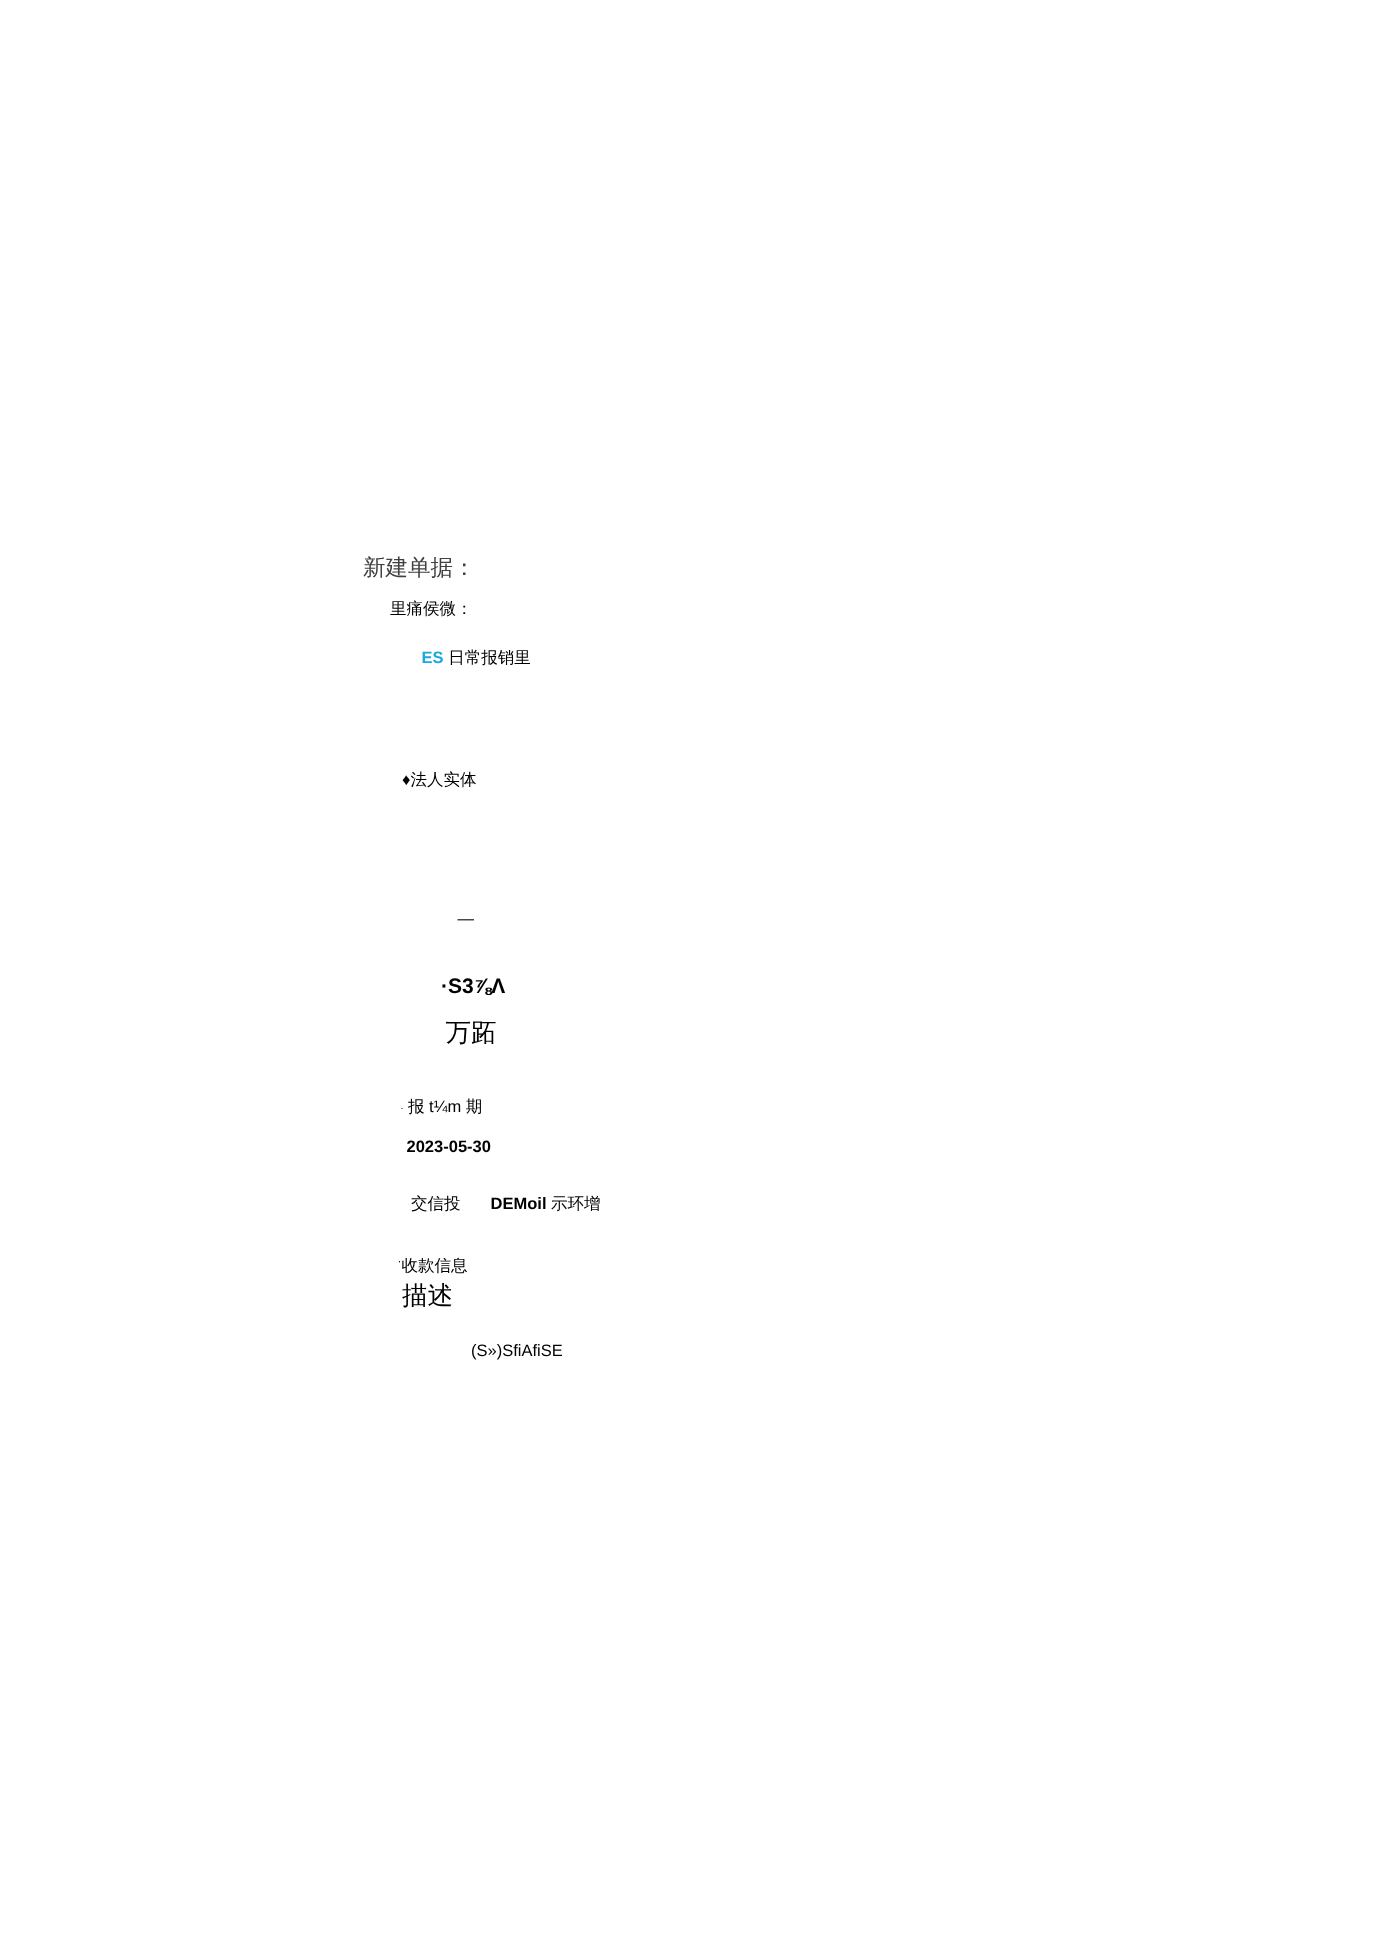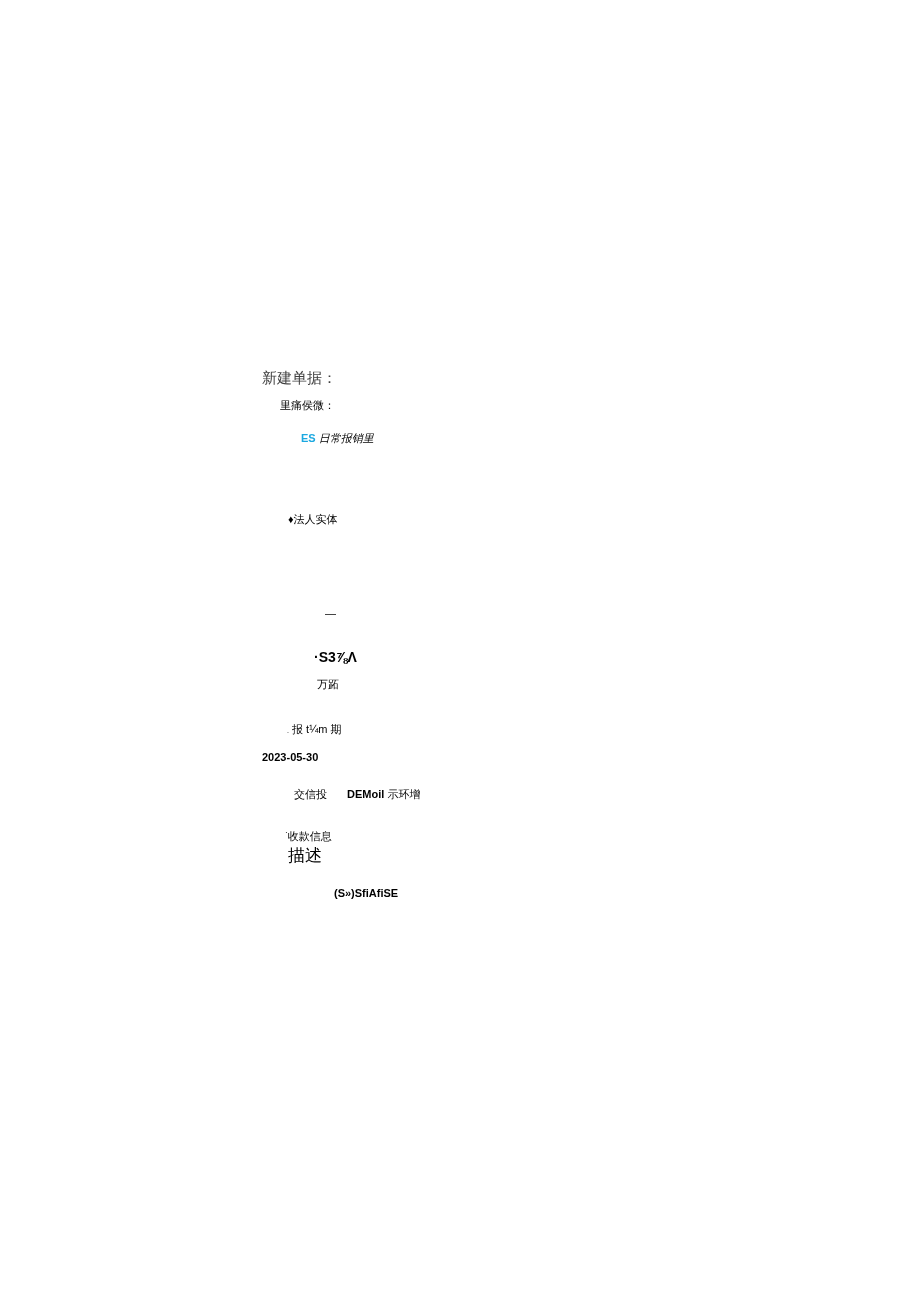--- a/index.html
+++ b/index.html
@@ -9,21 +9,21 @@
     }
     body {
       width: 920px;
       height: 1301px;
       background: #ffffff;
       font-family: "Microsoft YaHei", "SimSun", Arial, sans-serif;
       position: relative;
     }
     .content {
       position: absolute;
-      left: 262px;
+      left: 242px;
       top: 369px;
       width: 400px;
     }
     .title {
       font-size: 15px;
       font-weight: normal;
       color: #404040;
       margin-bottom: 10px;
     }
     .subtitle {
@@ -36,21 +36,20 @@
       font-size: 11px;
       margin-left: 39px;
       margin-bottom: 66px;
     }
     .es-tag {
       color: #1ba8e0;
       font-weight: bold;
     }
     .es-text {
       color: #000000;
-      font-style: italic;
     }
     .legal-entity {
       font-size: 11px;
       color: #000000;
       margin-left: 26px;
       margin-bottom: 80px;
     }
     .dash {
       font-size: 11px;
       color: #000000;
@@ -58,21 +57,21 @@
       margin-bottom: 30px;
     }
     .s37a {
       font-size: 14px;
       font-weight: bold;
       color: #000000;
       margin-left: 52px;
       margin-bottom: 12px;
     }
     .wanshi {
-      font-size: 11px;
+      font-size: 17px;
       color: #000000;
       margin-left: 55px;
       margin-bottom: 30px;
     }
     .report-date-label {
       font-size: 11px;
       color: #000000;
       margin-left: 25px;
       margin-bottom: 14px;
     }
@@ -80,20 +79,21 @@
       font-size: 7px;
       vertical-align: middle;
     }
     .report-date-label .bold {
       font-weight: normal;
     }
     .report-date {
       font-size: 11px;
       font-weight: bold;
       color: #000000;
+      margin-left: 29px;
       margin-bottom: 24px;
     }
     .sales-dept-label {
       font-size: 11px;
       color: #000000;
       margin-left: 24px;
       margin-bottom: 14px;
     }
     .sales-dept-label .raised-dot {
       font-size: 8px;
@@ -122,21 +122,21 @@
       vertical-align: super;
     }
     .description {
       font-size: 17px;
       color: #000000;
       margin-left: 26px;
       margin-bottom: 20px;
     }
     .desc-value {
       font-size: 11px;
-      font-weight: bold;
+      font-weight: normal;
       color: #000000;
       margin-left: 32px;
       padding-left: 40px;
     }
   </style>
 </head>
 <body>
 
 <div class="content">
   <div class="title">新建单据：</div>

